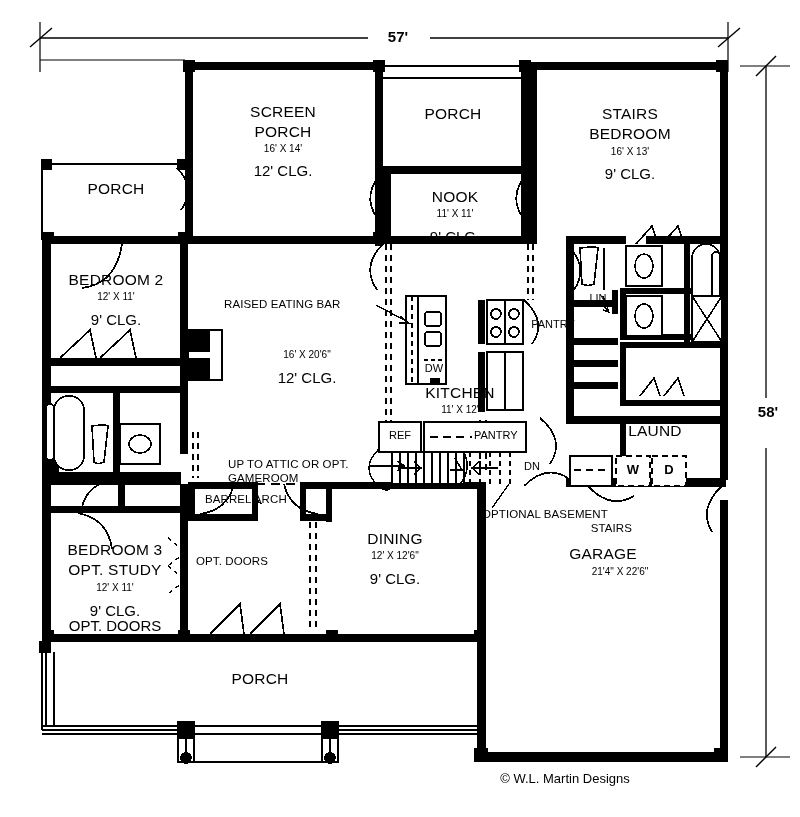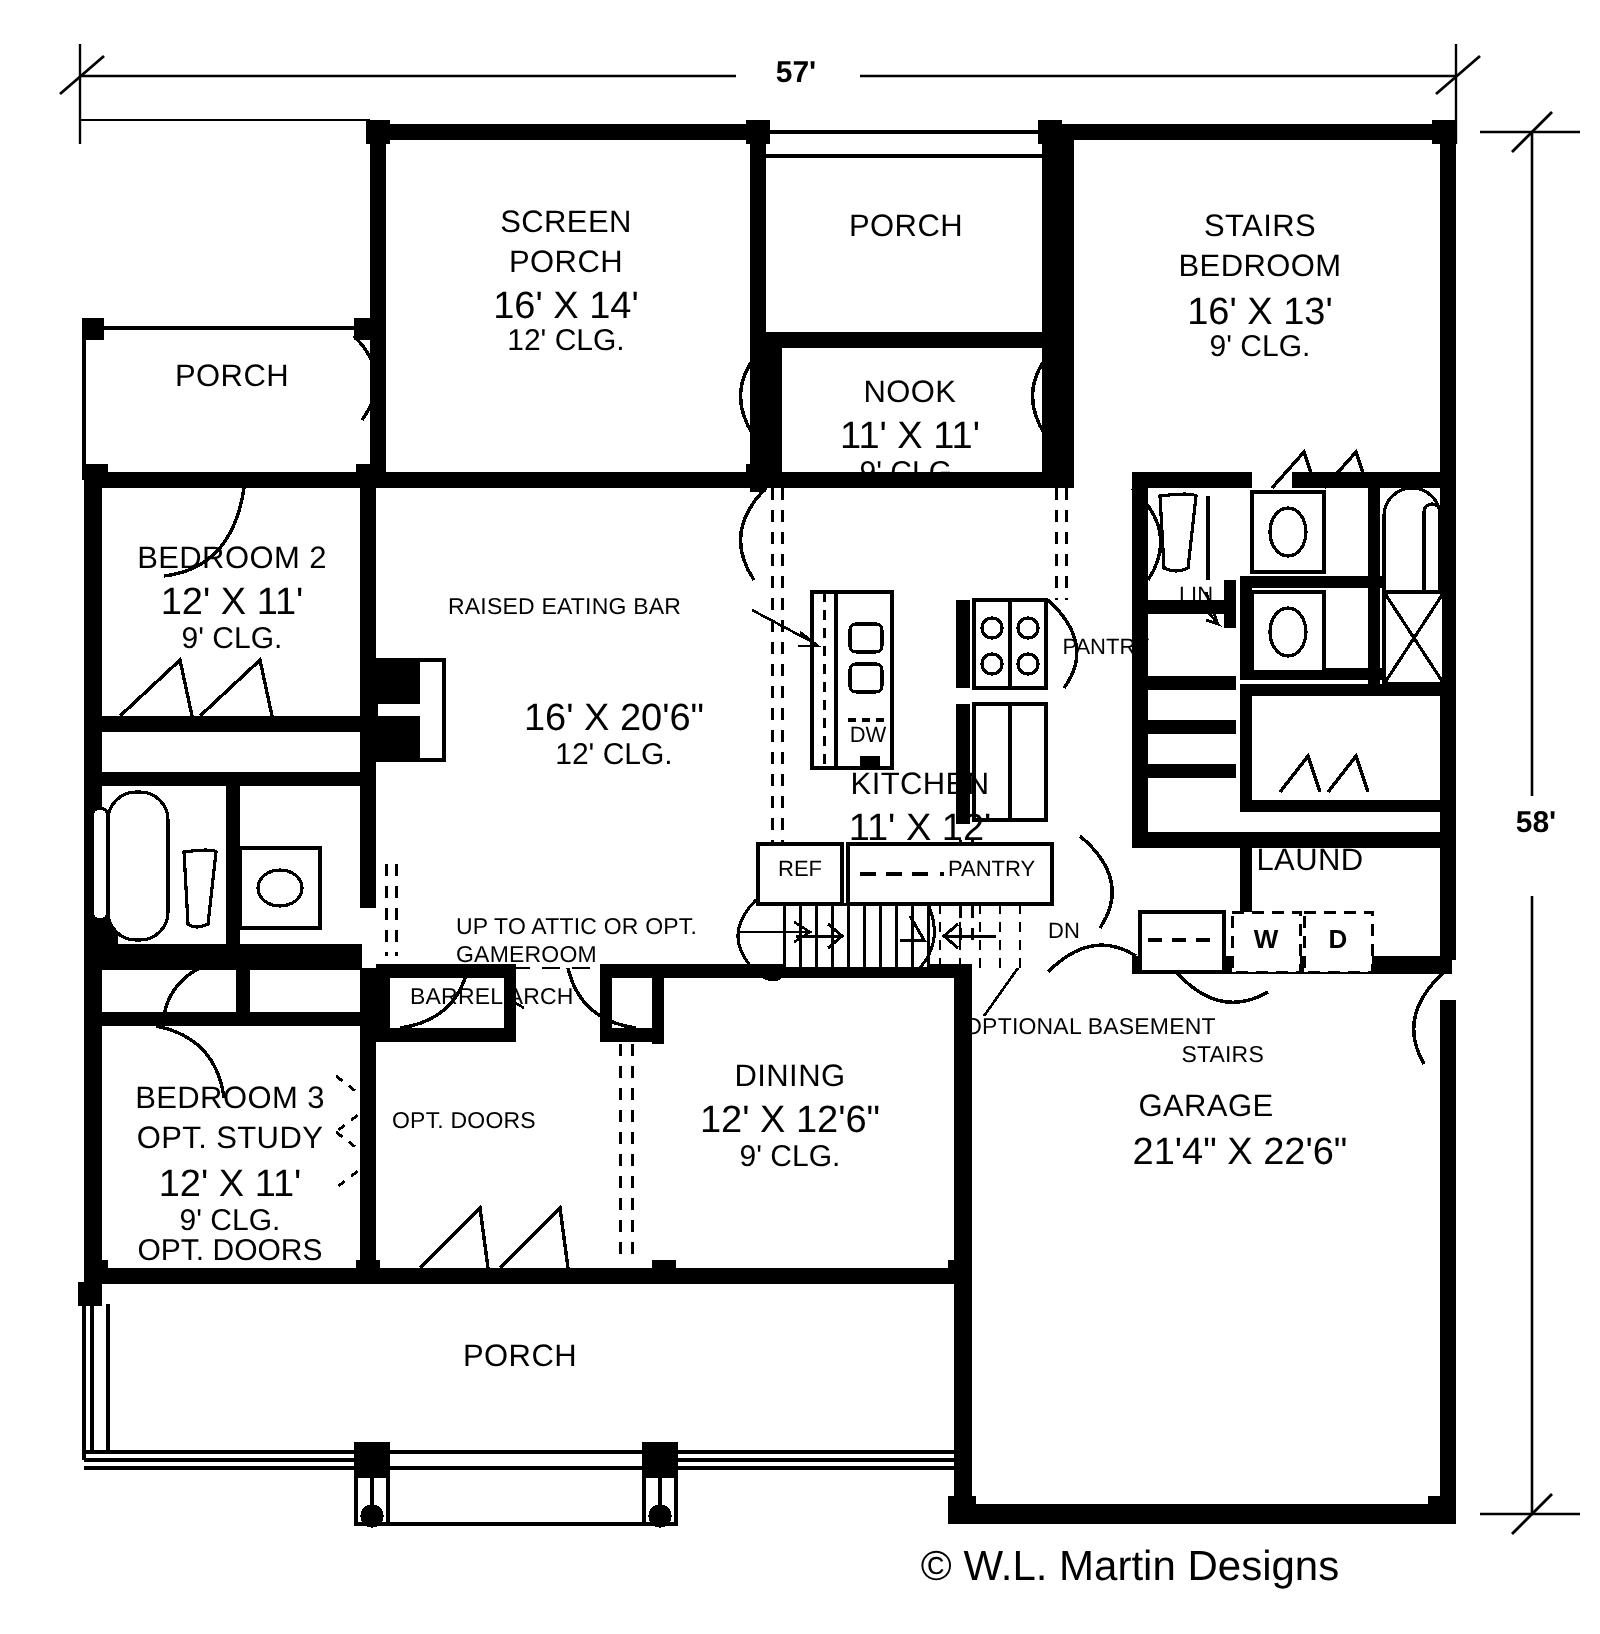--- a/index.html
+++ b/index.html
@@ -3,26 +3,26 @@
 <meta charset="utf-8">
 <title>Floor Plan</title>
 <style>
   html,body{margin:0;padding:0;background:#ffffff;}
   body{width:800px;height:817px;overflow:hidden;
        font-family:"Liberation Sans","DejaVu Sans",sans-serif;color:#000;}
   #plan{position:relative;width:800px;height:817px;background:#fff;}
   svg{position:absolute;left:0;top:0;}
   .lbl{position:absolute;text-align:center;white-space:nowrap;line-height:1.12;}
   .room-name{font-weight:normal;font-size:15.5px;letter-spacing:.2px;}
-  .room-dim{font-size:19px;}
+  .room-dim{font-size:10px;}
   .room-clg{font-size:15px;}
   .note{font-size:11.5px;letter-spacing:.1px;}
   .small-cap{font-size:11px;}
   .dimtxt{font-weight:bold;font-size:15px;}
-  .credit{font-size:21px;}
+  .credit{font-size:13px;}
   .appl{font-size:11px;}
 </style>
 </head>
 <body>
 
 <div id="plan">
 
 <svg width="800" height="817" viewBox="0 0 800 817" shape-rendering="crispEdges">
 
   <g stroke="#000" fill="none" shape-rendering="geometricPrecision">

